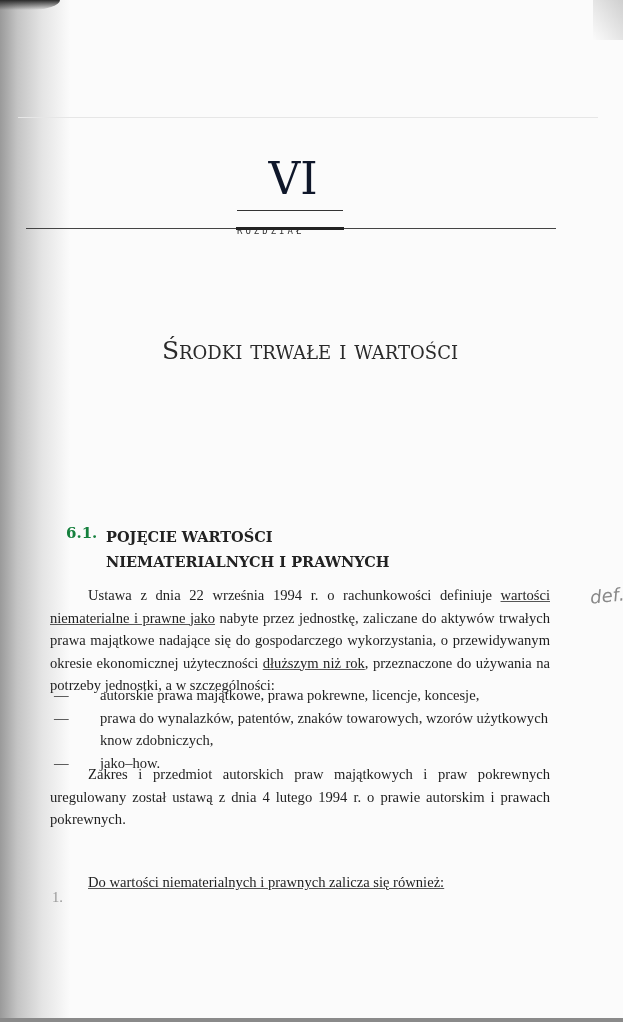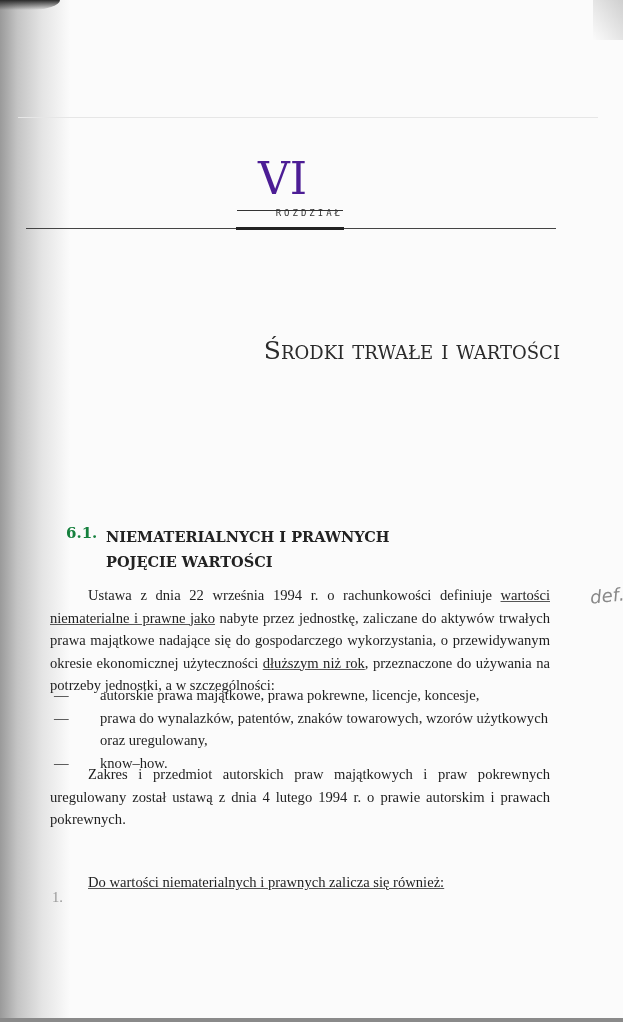--- a/index.html
+++ b/index.html
@@ -24,38 +24,38 @@
   }
   .bottom-edge {
     position: absolute; left: 0; bottom: 0; width: 623px; height: 4px;
     background: #8a8a8a;
   }
   .bleed-line {
     position: absolute; left: 18px; top: 117px; width: 580px; height: 1px;
     background: #e6e6e6;
   }
   .chapter-num {
-    position: absolute; left: 258px; top: 157px; width: 70px; text-align: left;
-    font-family: "DejaVu Serif", serif; font-size: 44px; line-height: 44px; color: #4c1d95;
+    position: absolute; left: 258px; top: 157px; width: 70px; text-align: center;
+    font-family: "DejaVu Serif", serif; font-size: 44px; line-height: 44px; color: #0f172a;
   }
   .chapter-label-top {
     position: absolute; left: 237px; top: 210px; width: 106px; height: 1px; background: #333;
   }
   .chapter-label {
-    position: absolute; left: 237px; top: 208px; width: 106px; text-align: right;
+    position: absolute; left: 237px; top: 226px; width: 106px; text-align: left;
     font-family: "DejaVu Sans Mono", monospace; font-size: 9px; letter-spacing: 3px; color: #333;
   }
   .chapter-rule {
     position: absolute; left: 26px; top: 228px; width: 530px; height: 1px; background: #444;
   }
   .chapter-rule-bold {
     position: absolute; left: 236px; top: 227px; width: 108px; height: 3px; background: #222;
   }
   .chapter-title {
-    position: absolute; left: 60px; top: 330px; width: 500px; text-align: right;
+    position: absolute; left: 60px; top: 330px; width: 500px; text-align: center;
     font-family: "DejaVu Serif", serif; font-size: 25px; line-height: 42px; color: #2a2a2a;
     font-variant: small-caps;
   }
   .section-num {
     position: absolute; left: 66px; top: 524px;
     font-family: "DejaVu Serif", serif; font-size: 15px; font-weight: bold; color: #15803d;
   }
   .section-title {
     position: absolute; left: 106px; top: 524px; width: 360px;
     font-family: "DejaVu Serif", serif; font-size: 14.5px; font-weight: bold; line-height: 25px; color: #222;
@@ -94,42 +94,42 @@
 <div class="chapter-label">ROZDZIAŁ</div>
 <div class="chapter-rule"></div>
 <div class="chapter-rule-bold"></div>
 
 <div class="chapter-title">
   <div>Środki trwałe i wartości</div>
 </div>
 
 <div class="section-num">6.1.</div>
 <div class="section-title">
+  <div>POJĘCIE WARTOŚCI</div>
   <div>NIEMATERIALNYCH I PRAWNYCH</div>
-  <div>POJĘCIE WARTOŚCI</div>
 </div>
 
 <div class="body-text p1">
   <div class="first">
     <span>Ustawa z dnia 22 września 1994 r. o rachunkowości definiuje </span><span class="ul">wartości niematerialne i prawne jako</span><span> nabyte przez jednostkę, zaliczane do aktywów trwałych prawa majątkowe nadające się do gospodarczego wykorzystania, o przewidywanym okresie ekonomicznej użyteczności </span><span class="ul">dłuższym niż rok</span><span>, przeznaczone do używania na potrzeby jednostki, a w szczególności:</span>
   </div>
 </div>
 
 <div class="list">
   <div class="list-item">
     <span class="dash">—</span>
     <span>autorskie prawa majątkowe, prawa pokrewne, licencje, koncesje,</span>
   </div>
   <div class="list-item">
     <span class="dash">—</span>
-    <span>prawa do wynalazków, patentów, znaków towarowych, wzorów użytkowych oraz uregulowany,</span>
+    <span>prawa do wynalazków, patentów, znaków towarowych, wzorów użytkowych know zdobniczych,</span>
   </div>
   <div class="list-item">
     <span class="dash">—</span>
-    <span>know–how.</span>
+    <span>jako–how.</span>
   </div>
 </div>
 
 <div class="body-text p2">Zakres i przedmiot autorskich praw majątkowych i praw pokrewnych uregulowany został ustawą z dnia 4 lutego 1994 r. o prawie autorskim i prawach pokrewnych.</div>
 
 <div class="body-text p3">
   <span class="ul">Do wartości niematerialnych i prawnych zalicza się również:</span>
 </div>
 
 <div class="list2">

